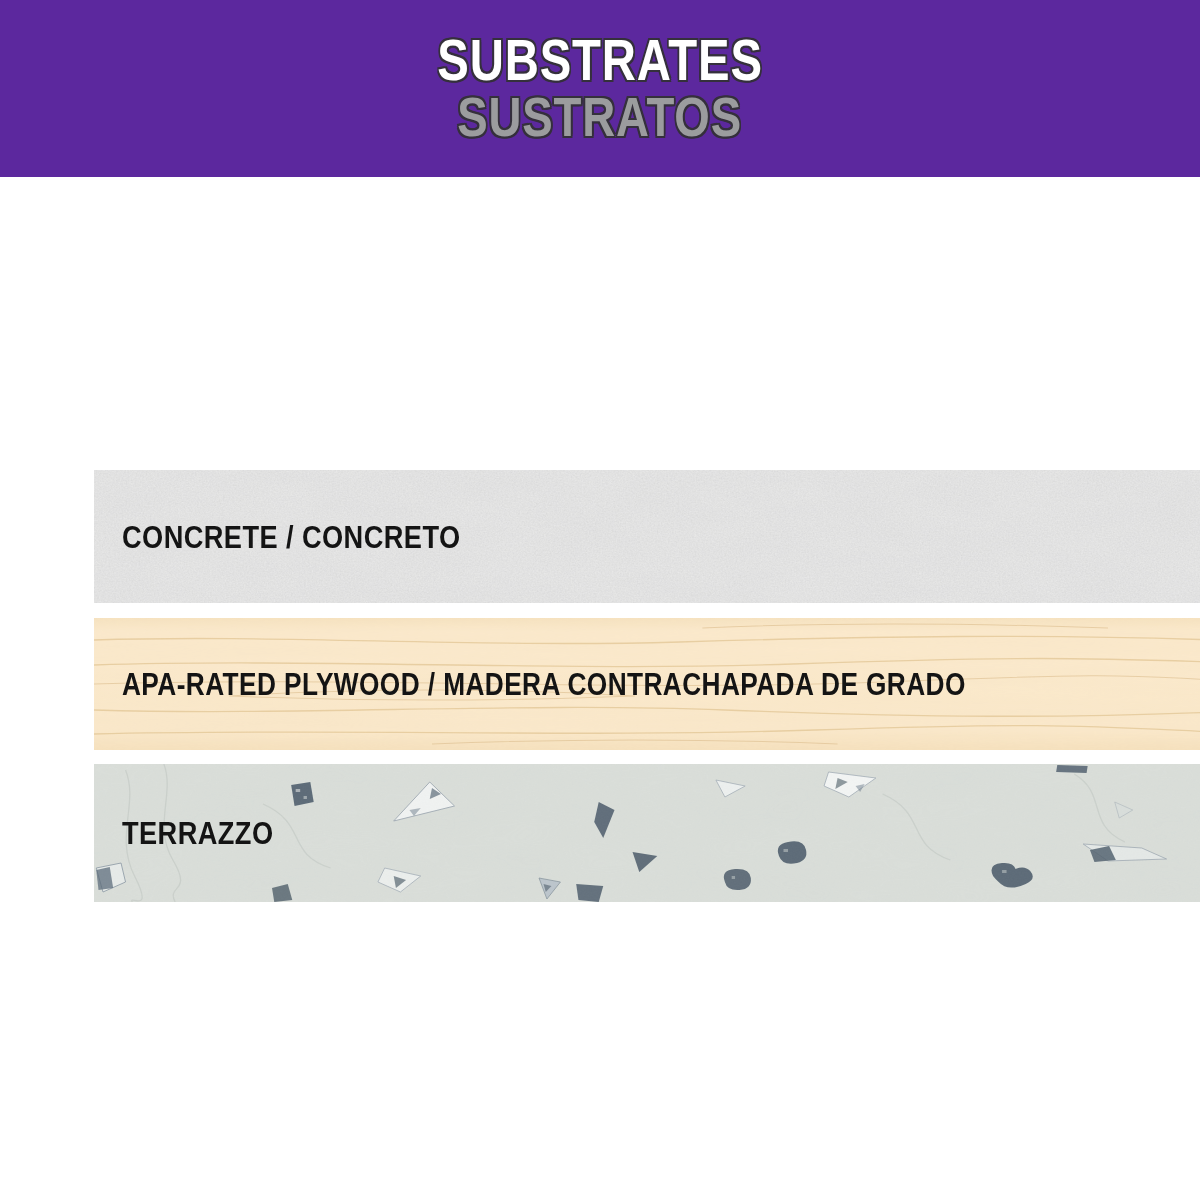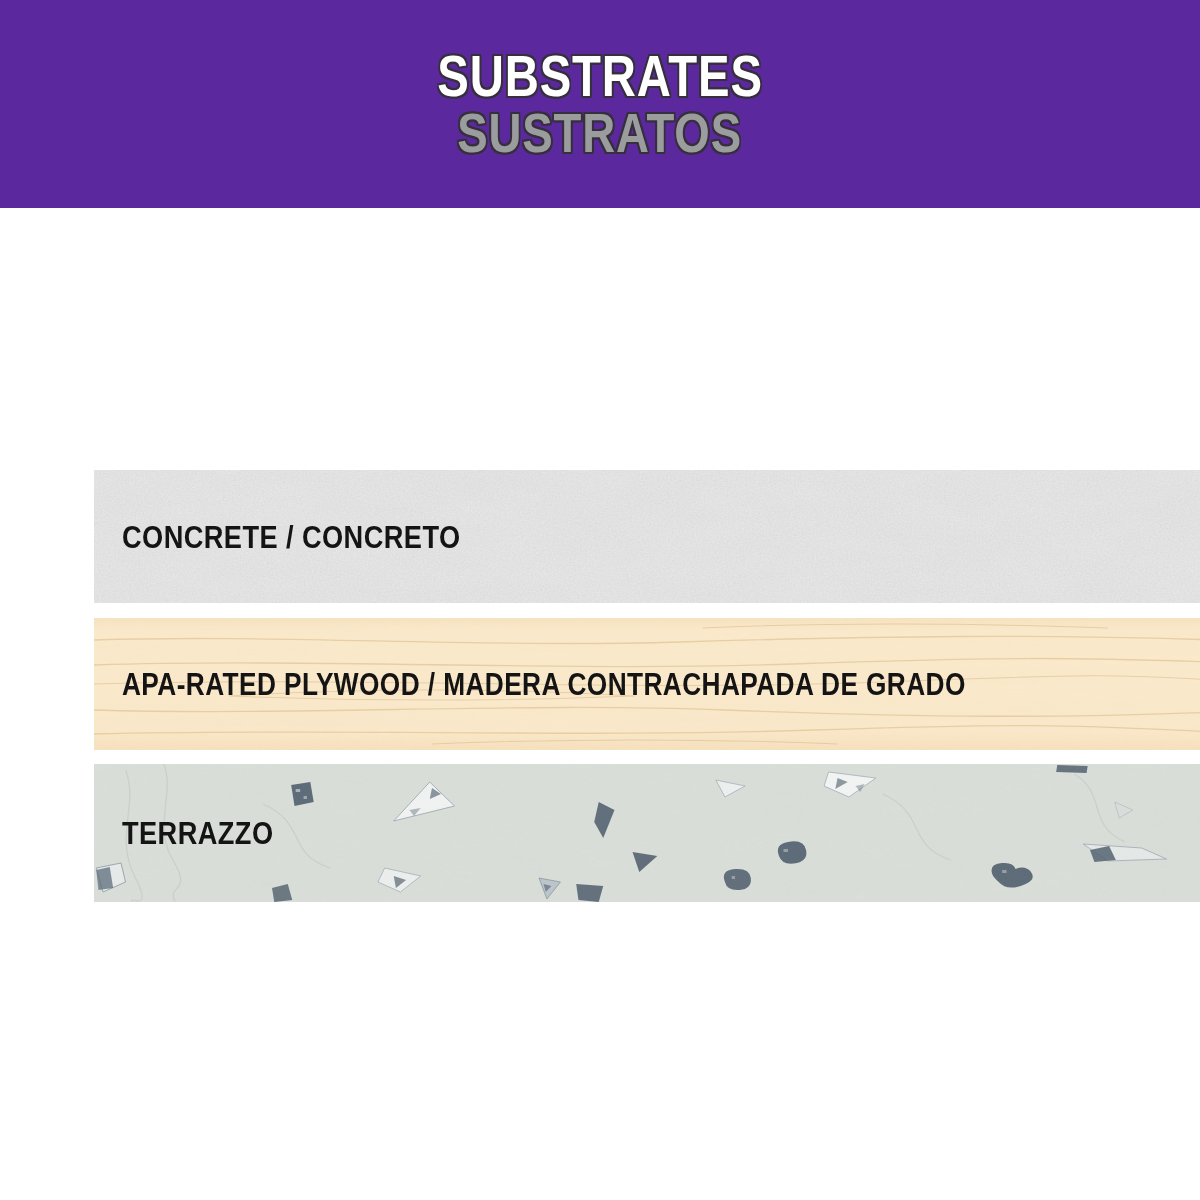--- a/index.html
+++ b/index.html
@@ -6,21 +6,21 @@
   html, body {
     width:1200px; height:1200px;
     background: var(--page-bg, #ffffff);
     font-family: "Liberation Sans", sans-serif;
     overflow:hidden;
   }
   .canvas { position:relative; width:1200px; height:1200px; background: var(--page-bg, #ffffff); }
 
   
   .header {
-    position:absolute; top:0; left:0; width:1200px; height:208px;
+    position:absolute; top:0; left:0; width:1200px; height:177px;
     background: var(--header-bg, #5C289E);
     display:flex; flex-direction:column; align-items:center; justify-content:center;
   }
   .title {
     font-weight:900; white-space:nowrap; line-height:1.0;
     letter-spacing:1px;
     text-shadow:
       -2px -2px 0 var(--title-outline, #35303C),  0 -2px 0 var(--title-outline, #35303C),
        2px -2px 0 var(--title-outline, #35303C), -2px  0  0 var(--title-outline, #35303C),
        2px  0  0 var(--title-outline, #35303C), -2px  2px 0 var(--title-outline, #35303C),

